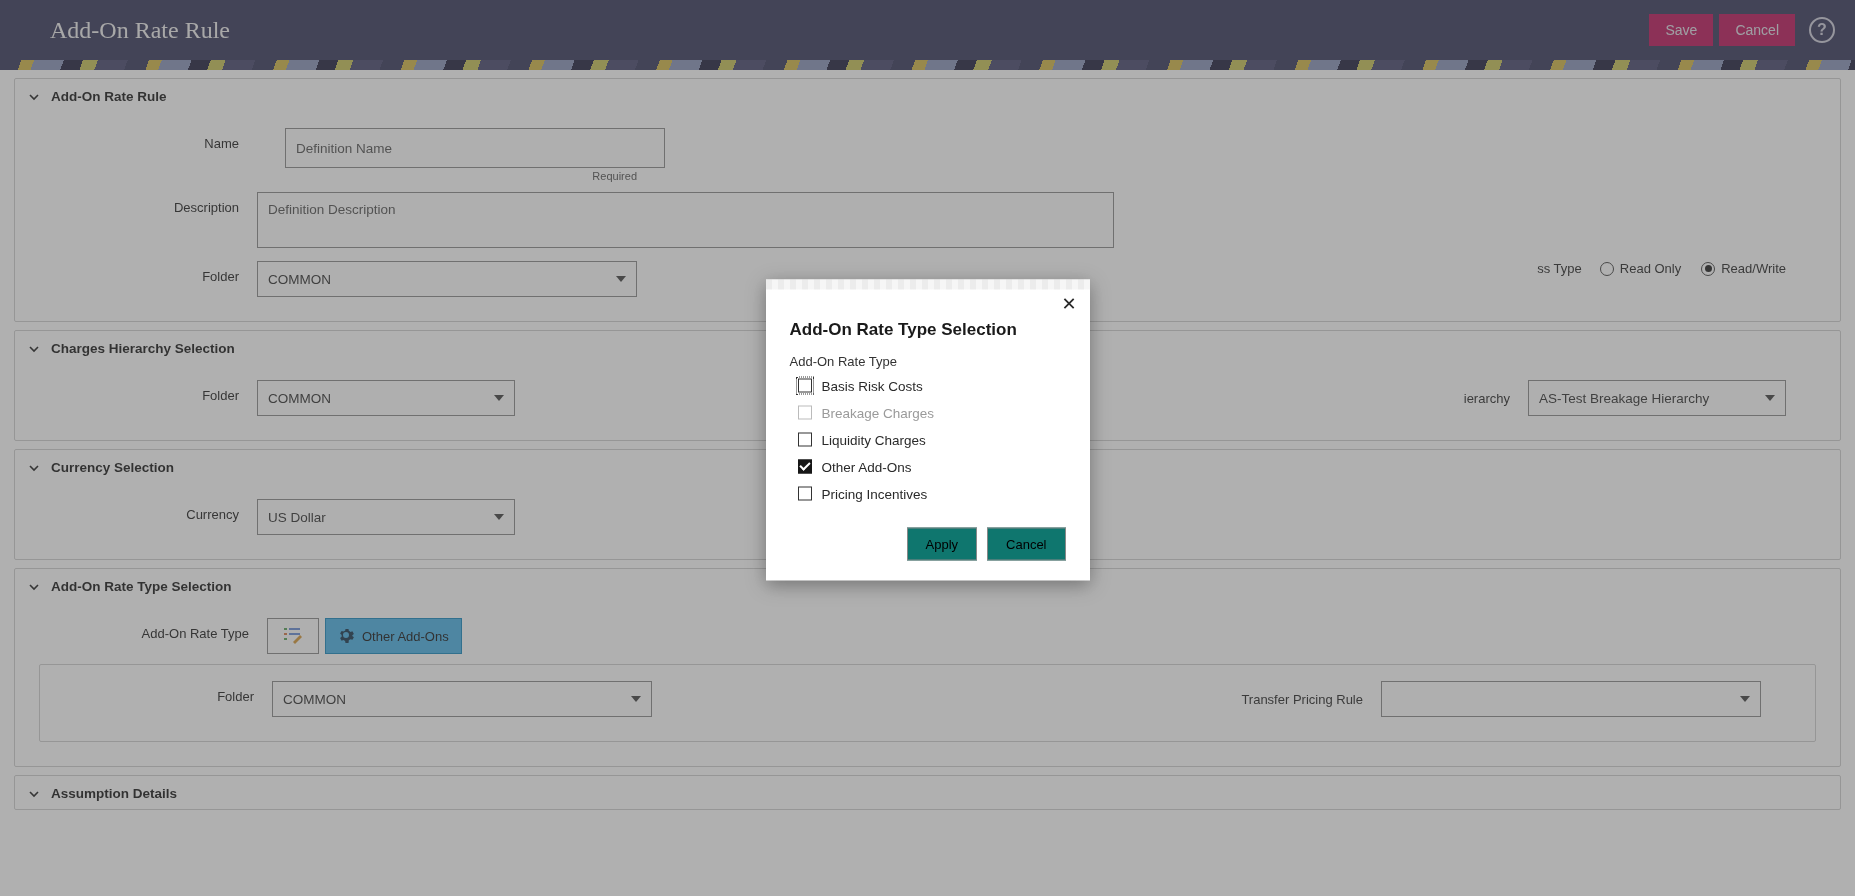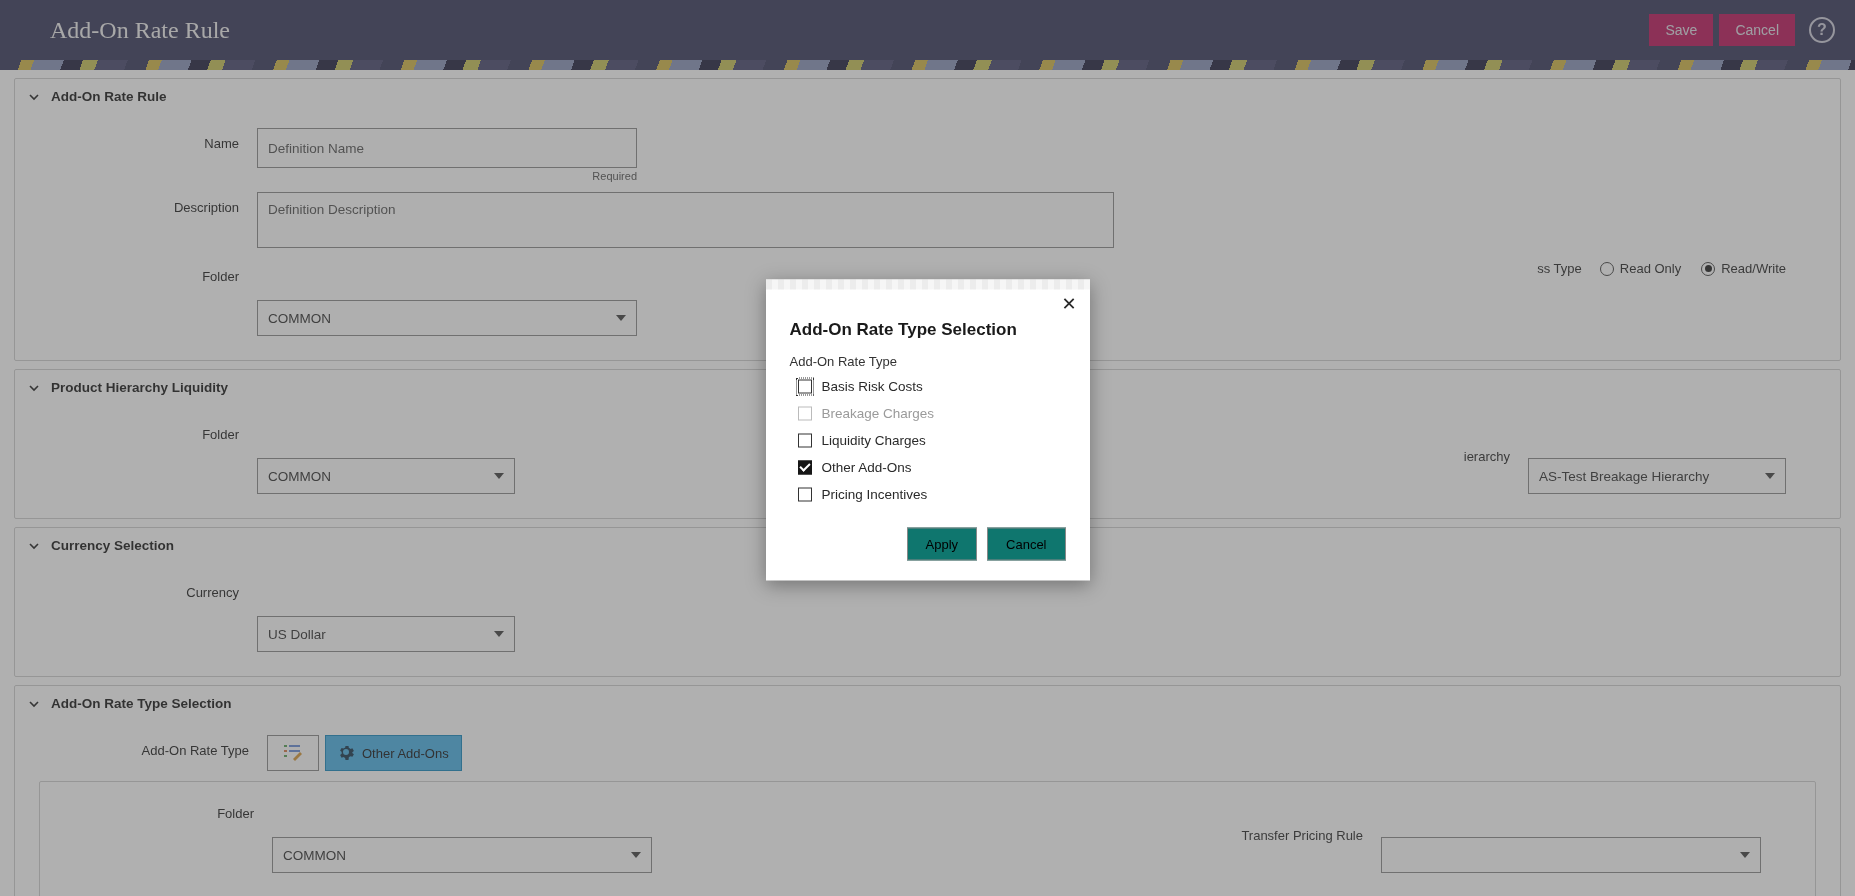--- a/index.html
+++ b/index.html
@@ -99,29 +99,28 @@
   .field-col { flex: 0 0 auto; }
   .field-col.wide { flex: 1; }
   .text-input, .textarea, .select {
     border: 1px solid #8a8a8a;
     background: #fdfdfd;
     font-size: 13.5px;
     padding: 9px 10px;
     color: #333;
   }
   .text-input::placeholder, .textarea::placeholder { color: #555; }
-  .text-input { width: 380px; height: 40px; }
+  .text-input { width: 380px; height: 40px; margin-left: 28px; }
   .textarea { width: 857px; height: 56px; resize: none; font-family: inherit; }
   .helper { text-align: right; font-size: 11px; color: #555; margin-top: 2px; width: 380px; }
   .select {
     width: 258px; height: 36px;
     display: flex; align-items: center; justify-content: space-between;
     padding: 0 10px;
     cursor: pointer;
-    margin-top: 39px;
   }
   .select.wide { width: 380px; }
   .caret {
     border-left: 5px solid transparent;
     border-right: 5px solid transparent;
     border-top: 6px solid #444;
     width: 0; height: 0;
   }
   .second-col {
     margin-left: auto;
@@ -187,21 +186,21 @@
   .close-x { width: 18px; height: 18px; cursor: pointer; font-size: 18px; line-height: 16px; }
   .modal-title {
     font-weight: 700; font-size: 17px; color: #1a1a1a;
     padding: 6px 24px 10px 24px;
   }
   .modal-sub {
     font-size: 13px; color: #333; padding: 4px 24px 0 24px;
   }
   .cb-list { padding: 4px 24px 10px 24px; }
   .cb-item {
-    display: flex; align-items: flex-end; gap: 10px;
+    display: flex; align-items: flex-start; gap: 10px;
     padding: 6px 8px;
     font-size: 13.5px;
     cursor: pointer;
   }
   .cb-item.disabled { color: #9a9a9a; cursor: not-allowed; }
   .cb-item.focused .cb { outline: 1px dotted #333; outline-offset: 1px; }
   .cb {
     width: 14px; height: 14px; border: 1.6px solid #333;
     display: flex; align-items: center; justify-content: center;
     flex: 0 0 14px;
@@ -283,21 +282,21 @@
     </div>
   </div>
 
   <div class="panel">
     <div class="panel-header">
       <span class="chevron">
         <svg viewBox="0 0 12 12">
             <path d="M2 4 L6 8 L10 4" stroke="#222" stroke-width="1.6" fill="none"></path>
           </svg>
       </span>
-      <span>Product Hierarchy Liquidity</span>
+      <span>Charges Hierarchy Selection</span>
     </div>
     <div class="panel-body">
       <div class="form-row">
         <div class="label-col">Folder</div>
         <div class="field-col">
           <div class="select">
             <span>COMMON</span>
             <span class="caret"></span>
           </div>
         </div>

